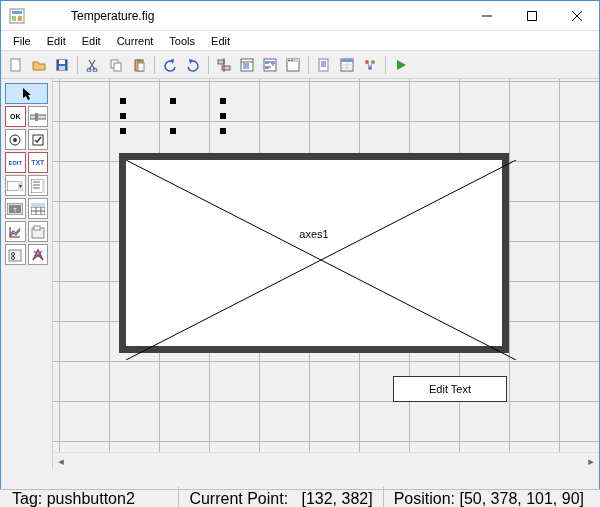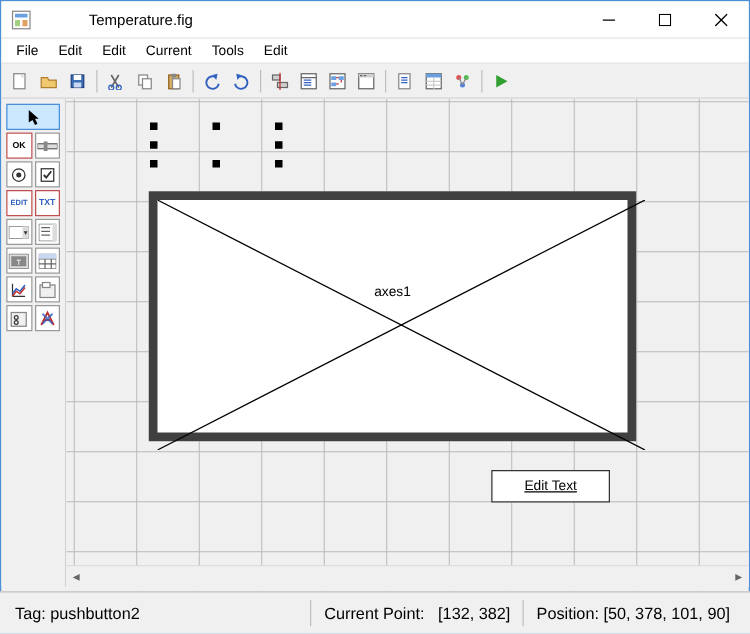--- a/index.html
+++ b/index.html
@@ -148,26 +148,26 @@
     background: #f0f0f0;
     border-top: 1px solid #ddd;
     display: flex; align-items: center;
   }
   .hscroll .arrow { width: 16px; text-align: center; color: #666; }
 
   
   .statusbar {
     position: absolute;
     left: 0; right: 0; bottom: 0;
-    height: 34px;
+    height: 18px;
     background: #f0f0f0;
     border-top: 1px solid #c0c0c0;
     display: flex;
     align-items: center;
-    font-size: 13px;
+    font-size: 16px;
     padding: 0 6px;
   }
   .statusbar .cell { padding: 0 6px; }
   .statusbar .fill { flex: 1; }
   .statusbar .cell.box { border-left: 1px solid #c0c0c0; padding: 3px 10px; text-align: right; }
 
   svg { display: block; }
 </style>
 </head>
 <body>
@@ -461,21 +461,21 @@
       </div>
 
       <div class="axes" style="left:66px; top:74px; width:390px; height:200px;">
         <svg width="390" height="200">
           <line x1="0" y1="0" x2="390" y2="200" stroke="#000" stroke-width="1"></line>
           <line x1="390" y1="0" x2="0" y2="200" stroke="#000" stroke-width="1"></line>
         </svg>
         <span style="position:absolute; left:50%; top:40%; transform:translate(-50%,-50%)">axes1</span>
       </div>
 
-      <div class="comp white" style="left:340px; top:297px; width:95px; height:26px;text-decoration:underline;">
+      <div class="comp white" style="left:340px; top:297px; width:114px; height:26px;">
         <span>Edit Text</span>
       </div>
 
     </div>
   </div>
 
   <div class="hscroll" style="bottom:0;">
     <span class="arrow">◂</span>
     <div style="flex:1"></div>
     <span class="arrow">▸</span>

